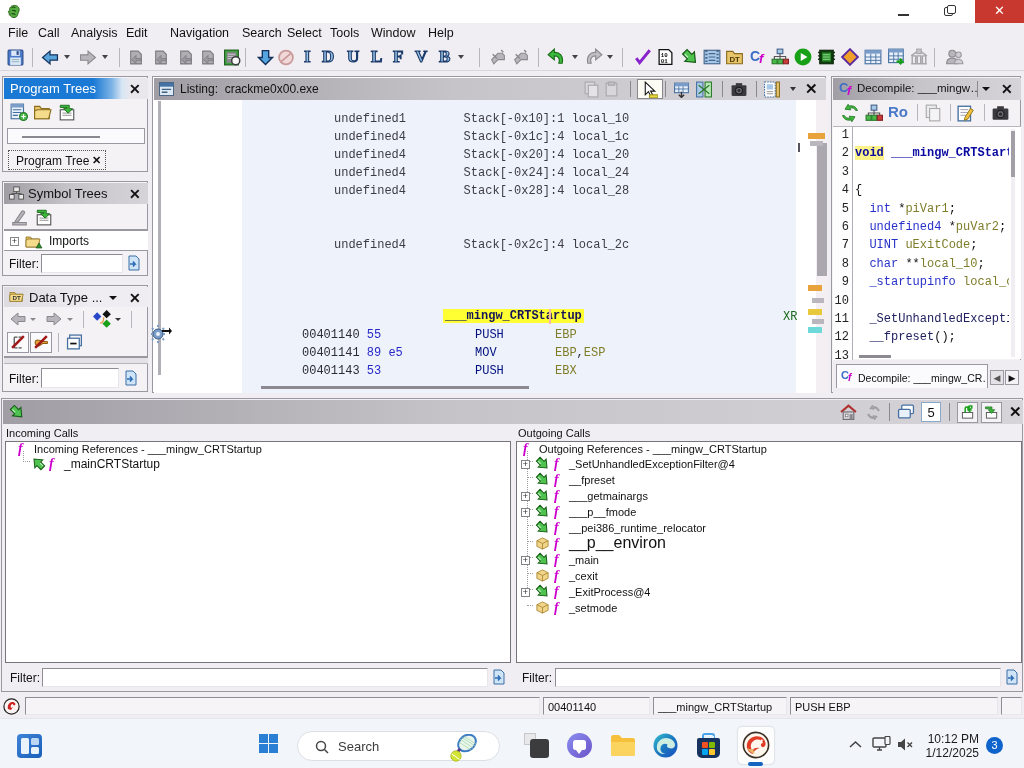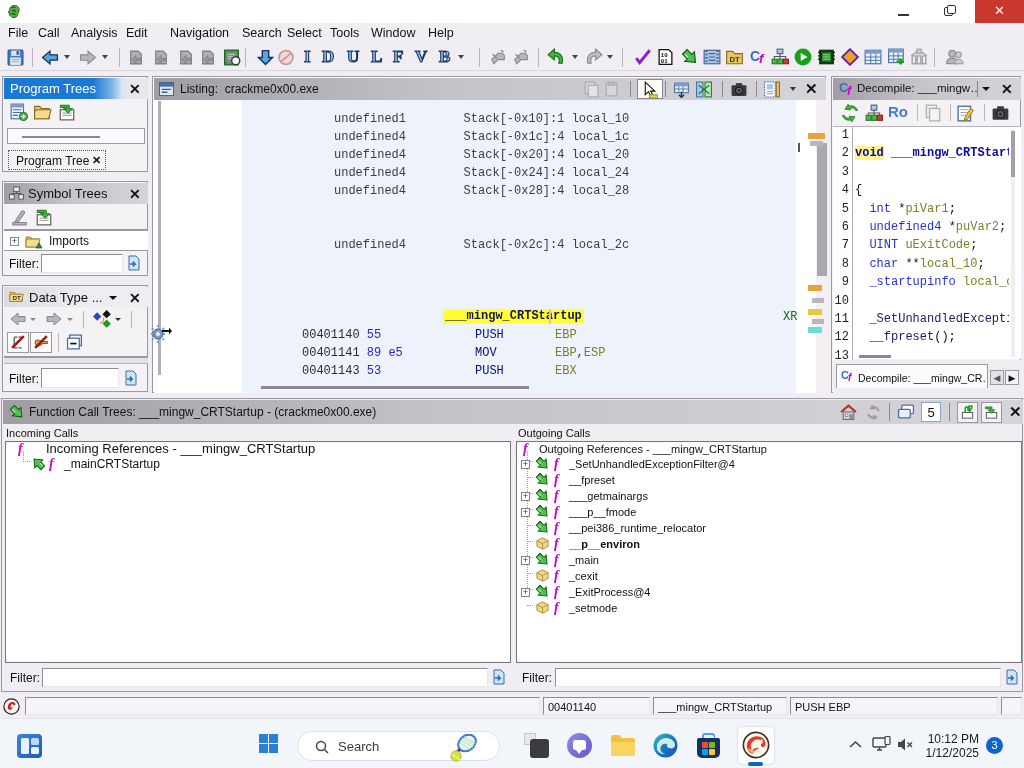--- a/index.html
+++ b/index.html
@@ -470,21 +470,20 @@
 </div>
 
 <div class="abs panel" style="left:1px;top:398px;width:1022px;height:294px;background:#f0eef2;">
   <div class="abs hdr-gray" style="left:1px;top:1px;width:1020px;height:24px;">
     <svg class="abs" style="left:6px;top:4px" width="16" height="16" viewBox="0 0 16 16">
         <g transform="rotate(-45 8 8)">
           <path d="M5.2 1.5 H10.8 V7.5 H14 L8 14.8 L2 7.5 H5.2 Z" fill="#4ec44e" stroke="#1a5c1a" stroke-width="1.1"></path>
           <path d="M6.5 3 V7" stroke="#bdf0bd" stroke-width="1.2"></path>
         </g>
       </svg>
-    <div class="abs" style="left:26px;top:5px;font-size:12px;color:#111;">Function Call Trees: ___mingw_CRTStartup - (crackme0x00.exe)</div>
     <div id="fct-icons" class="abs" style="left:830px;top:0;width:190px;height:24px;">
         <div class="abs" style="left: 7px; top: 4px; width: 17px; height: 17px;"><svg width="17" height="17" viewBox="0 0 16 16">
             <path d="M1 7.5 L8 1.5 L15 7.5" stroke="#b03030" stroke-width="2" fill="none"></path>
             <rect x="3" y="7.5" width="10" height="7" fill="#d8d6da" stroke="#6a686e"></rect>
             <rect x="9" y="9.5" width="3" height="5" fill="#8a888e"></rect>
             <rect x="5" y="9.5" width="2.5" height="2.5" fill="#fff" stroke="#6a686e" stroke-width="0.6"></rect>
           </svg></div>
         <div class="abs" style="left: 32px; top: 4px; width: 17px; height: 17px;"><svg width="17" height="17" viewBox="0 0 16 16">
             <path d="M13.5 6 C12.5 3.5 10 2 7.5 2.5 L7 1 L4.5 4.5 L8.5 5 L8 3.8 C9.8 3.6 11.5 4.7 12.2 6.5 Z" fill="#a8a6ac" stroke="#8a888e" stroke-width="0.5"></path>
             <path d="M2.5 10 C3.5 12.5 6 14 8.5 13.5 L9 15 L11.5 11.5 L7.5 11 L8 12.2 C6.2 12.4 4.5 11.3 3.8 9.5 Z" fill="#a8a6ac" stroke="#8a888e" stroke-width="0.5"></path>
@@ -510,21 +509,21 @@
         <div class="abs" style="left: 176px; top: 3px; font-weight: bold; color: rgb(17, 17, 17); font-size: 15px;">✕</div>
       </div>
   </div>
 
   <div class="abs" style="left:2px;top:26px;width:508px;height:266px;">
     <div class="abs" style="left:2px;top:2px;font-size:11px;color:#111;">Incoming Calls</div>
     <div class="abs" style="left:1px;top:16px;width:506px;height:222px;background:#fff;border:1px solid #77757b;">
       <div id="in-tree">
           <div class="abs" style="left: 17px; top: 9px; width: 1px; height: 11px; border-left: 1px dotted rgb(154, 154, 160);"></div>
           <div class="abs" style="left: 17px; top: 19px; width: 7px; height: 1px; border-top: 1px dotted rgb(154, 154, 160);"></div>
-          <div class="abs" style="left: 12px; top: -3px;"><span style="display:inline-block;width:12px;color:#cc00cc;font-weight:bold;font-style:italic;font-family:'Liberation Serif',serif;font-size:14px;line-height:12px;">f</span><span style="font-size:13px;color:#111;margin-left:16px;">Incoming References - ___mingw_CRTStartup</span></div>
+          <div class="abs" style="left: 12px; top: -3px;"><span style="display:inline-block;width:12px;color:#cc00cc;font-weight:bold;font-style:italic;font-family:'Liberation Serif',serif;font-size:14px;line-height:12px;">f</span><span style="font-size:11px;color:#111;margin-left:4px;">Incoming References - ___mingw_CRTStartup</span></div>
           <div class="abs" style="left: 25px; top: 12px;"><svg width="15" height="15" viewBox="0 0 16 16" style="vertical-align:-3px">
               <g transform="rotate(135 8 8)">
                 <path d="M5.2 1.5 H10.8 V7.5 H14 L8 14.8 L2 7.5 H5.2 Z" fill="#4ec44e" stroke="#1a5c1a" stroke-width="1.1"></path>
                 <path d="M6.5 3 V7" stroke="#bdf0bd" stroke-width="1.2"></path>
               </g>
             </svg><span style="margin-left:3px"><span style="display:inline-block;width:12px;color:#cc00cc;font-weight:bold;font-style:italic;font-family:'Liberation Serif',serif;font-size:14px;line-height:12px;">f</span></span><span style="font-size:12px;color:#111;margin-left:3px;">_mainCRTStartup</span></div>
         </div>
     </div>
     <div class="abs" style="left:0;top:240px;width:508px;height:26px;">
       <div class="abs filter-lbl" style="left:6px;top:6px;">Filter:</div>
@@ -578,21 +577,21 @@
             </svg><span style="margin-left:4px"><span style="display:inline-block;width:12px;color:#cc00cc;font-weight:bold;font-style:italic;font-family:'Liberation Serif',serif;font-size:14px;line-height:12px;">f</span></span><span style="font-size:11px;color:#111;margin-left:3px;">___p__fmode</span></div>
           <div class="abs" style="left: 4px; top: 76px;"><span style="display:inline-block;width:14px;"></span><svg width="15" height="15" viewBox="0 0 16 16" style="vertical-align:-3px">
               <g transform="rotate(-45 8 8)">
                 <path d="M5.2 1.5 H10.8 V7.5 H14 L8 14.8 L2 7.5 H5.2 Z" fill="#4ec44e" stroke="#1a5c1a" stroke-width="1.1"></path>
                 <path d="M6.5 3 V7" stroke="#bdf0bd" stroke-width="1.2"></path>
               </g>
             </svg><span style="margin-left:4px"><span style="display:inline-block;width:12px;color:#cc00cc;font-weight:bold;font-style:italic;font-family:'Liberation Serif',serif;font-size:14px;line-height:12px;">f</span></span><span style="font-size:11px;color:#111;margin-left:3px;">__pei386_runtime_relocator</span></div>
           <div class="abs" style="left: 4px; top: 92px;"><span style="display:inline-block;width:14px;"></span><svg width="15" height="15" viewBox="0 0 16 16" style="vertical-align:-3px">
               <path d="M8 2 L14 5 L14 11 L8 14 L2 11 L2 5 Z" fill="#f0d48a" stroke="#a8852c" stroke-width="0.9"></path>
               <path d="M2 5 L8 8 L14 5 M8 8 L8 14" stroke="#a8852c" stroke-width="0.9" fill="none"></path>
-            </svg><span style="margin-left:4px"><span style="display:inline-block;width:12px;color:#cc00cc;font-weight:bold;font-style:italic;font-family:'Liberation Serif',serif;font-size:14px;line-height:12px;">f</span></span><span style="font-size:11px;color:#111;margin-left:3px;font-weight:bold;">__p__environ</span></div>
+            </svg><span style="margin-left:4px"><span style="display:inline-block;width:12px;color:#cc00cc;font-weight:bold;font-style:italic;font-family:'Liberation Serif',serif;font-size:14px;line-height:12px;">f</span></span><span style="font-size:16px;color:#111;margin-left:3px;">__p__environ</span></div>
           <div class="abs" style="left: 4px; top: 108px;"><span style="display:inline-block;width:14px;"><span style="display:inline-block;width:9px;height:9px;border:1px solid #848289;background:#fff;font-size:9px;line-height:7px;text-align:center;color:#333;vertical-align:1px;">+</span></span><svg width="15" height="15" viewBox="0 0 16 16" style="vertical-align:-3px">
               <g transform="rotate(-45 8 8)">
                 <path d="M5.2 1.5 H10.8 V7.5 H14 L8 14.8 L2 7.5 H5.2 Z" fill="#4ec44e" stroke="#1a5c1a" stroke-width="1.1"></path>
                 <path d="M6.5 3 V7" stroke="#bdf0bd" stroke-width="1.2"></path>
               </g>
             </svg><span style="margin-left:4px"><span style="display:inline-block;width:12px;color:#cc00cc;font-weight:bold;font-style:italic;font-family:'Liberation Serif',serif;font-size:14px;line-height:12px;">f</span></span><span style="font-size:11px;color:#111;margin-left:3px;">_main</span></div>
           <div class="abs" style="left: 4px; top: 124px;"><span style="display:inline-block;width:14px;"></span><svg width="15" height="15" viewBox="0 0 16 16" style="vertical-align:-3px">
               <path d="M8 2 L14 5 L14 11 L8 14 L2 11 L2 5 Z" fill="#f0d48a" stroke="#a8852c" stroke-width="0.9"></path>
               <path d="M2 5 L8 8 L14 5 M8 8 L8 14" stroke="#a8852c" stroke-width="0.9" fill="none"></path>
             </svg><span style="margin-left:4px"><span style="display:inline-block;width:12px;color:#cc00cc;font-weight:bold;font-style:italic;font-family:'Liberation Serif',serif;font-size:14px;line-height:12px;">f</span></span><span style="font-size:11px;color:#111;margin-left:3px;">_cexit</span></div>

